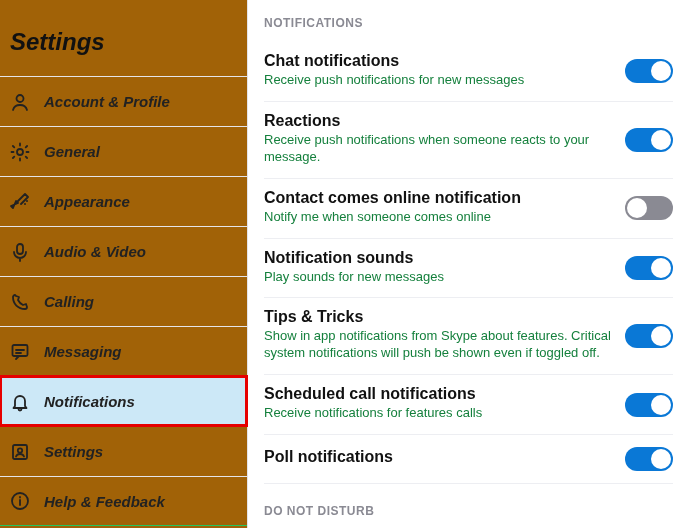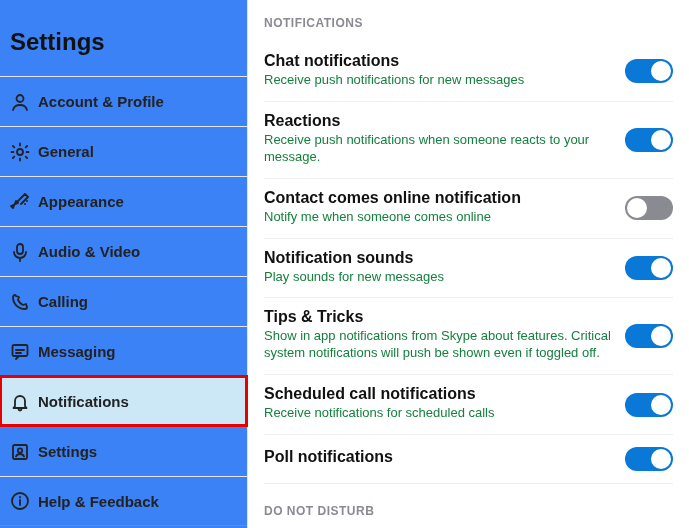--- a/index.html
+++ b/index.html
@@ -1,20 +1,20 @@
 <!DOCTYPE html>
 <html><head>
 <meta charset="utf-8">
 <style>
   * { box-sizing: border-box; margin: 0; padding: 0; }
   html, body { width: 689px; height: 528px; font-family: "Segoe UI", Arial, sans-serif; overflow: hidden; background:#fff; }
   .app { display:flex; width:100%; height:100%; }
-  .sidebar { width:248px; background:#3b82f6; border-right:1px solid #e4e4e9; display:flex; flex-direction:column; }
+  .sidebar { width:248px; background:#a16207; border-right:1px solid #e4e4e9; display:flex; flex-direction:column;font-style:italic; }
   .sidebar-title { font-size:24px; font-weight:800; color:#111; padding:28px 10px 20px 10px; }
-  .nav-item { display:flex; align-items:center; gap:8px; height:50px; padding:0 10px; border-top:1px solid #e4e4e9; cursor:pointer; font-weight:700; color:#222; font-size:15px;}
+  .nav-item { display:flex; align-items:center; gap:14px; height:50px; padding:0 10px; border-top:1px solid #e4e4e9; cursor:pointer; font-weight:700; color:#222; font-size:15px;}
   .nav-item:last-child { border-bottom:1px solid #22c55e; }
   .nav-item.active { background:#cce8f7; }
   .nav-item.highlighted { outline:3px solid #e60000; outline-offset:-2px; }
   .nav-item .icon { width:20px; height:20px; display:flex; align-items:center; justify-content:center; flex-shrink:0; }
   .nav-item .icon svg { stroke:#222; }
 
   .content { flex:1; overflow-y:auto; padding:14px 16px 0 16px; }
   .section-header { font-size:12px; font-weight:700; color:#8a8a93; letter-spacing:0.5px; margin:2px 0 12px 0; }
   .setting-row { display:flex; align-items:center; gap:12px; padding:10px 0 12px 0; border-bottom:1px solid #edeef2;}
   .setting-row:last-of-type { border-bottom:none;}
@@ -164,21 +164,21 @@
           <div class="setting-title">Tips &amp; Tricks</div>
           <div class="setting-desc">Show in app notifications from Skype about features. Critical system notifications will push be shown even if toggled off.</div>
         </div>
         <div class="toggle on">
           <div class="knob"></div>
         </div>
       </div>
       <div class="setting-row">
         <div class="setting-text">
           <div class="setting-title">Scheduled call notifications</div>
-          <div class="setting-desc">Receive notifications for scheduled calls</div>
+          <div class="setting-desc">Receive notifications for features calls</div>
         </div>
         <div class="toggle on">
           <div class="knob"></div>
         </div>
       </div>
       <div class="setting-row">
         <div class="setting-text">
           <div class="setting-title">Poll notifications</div>
         </div>
         <div class="toggle on">

